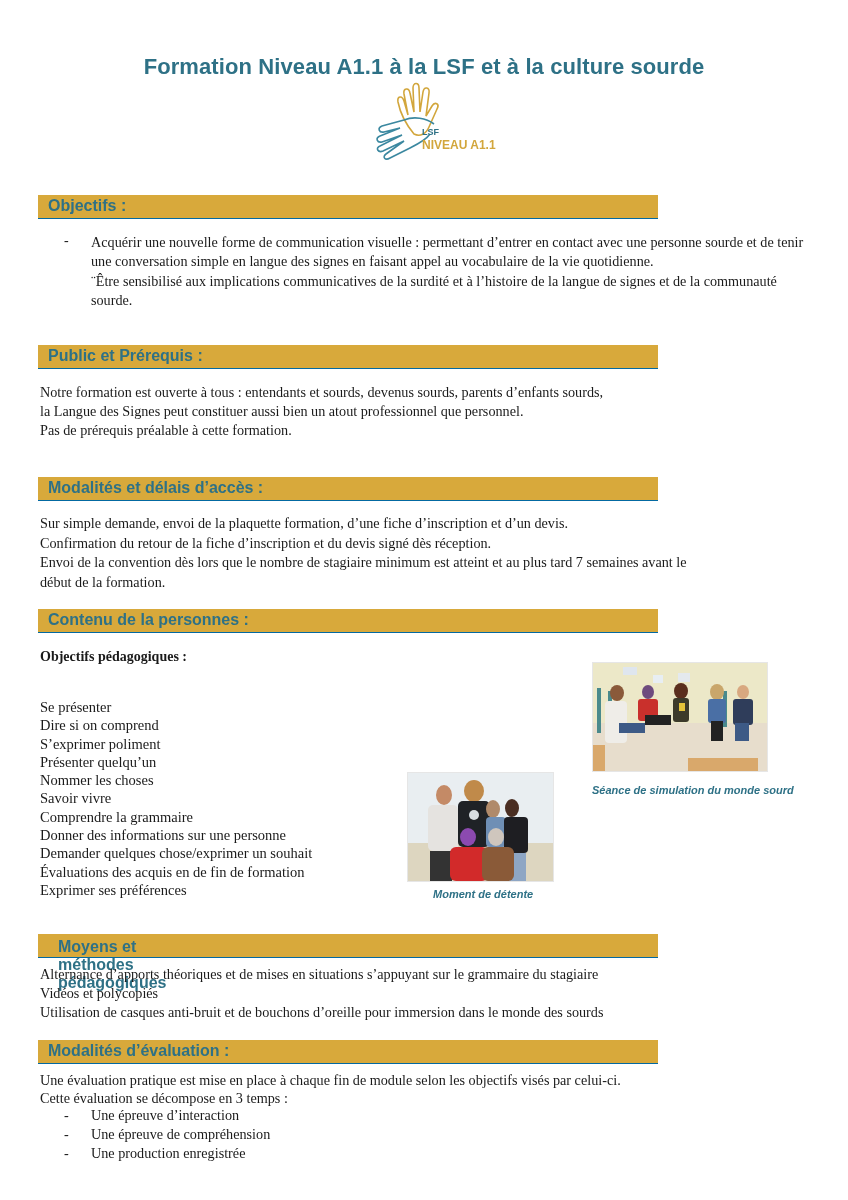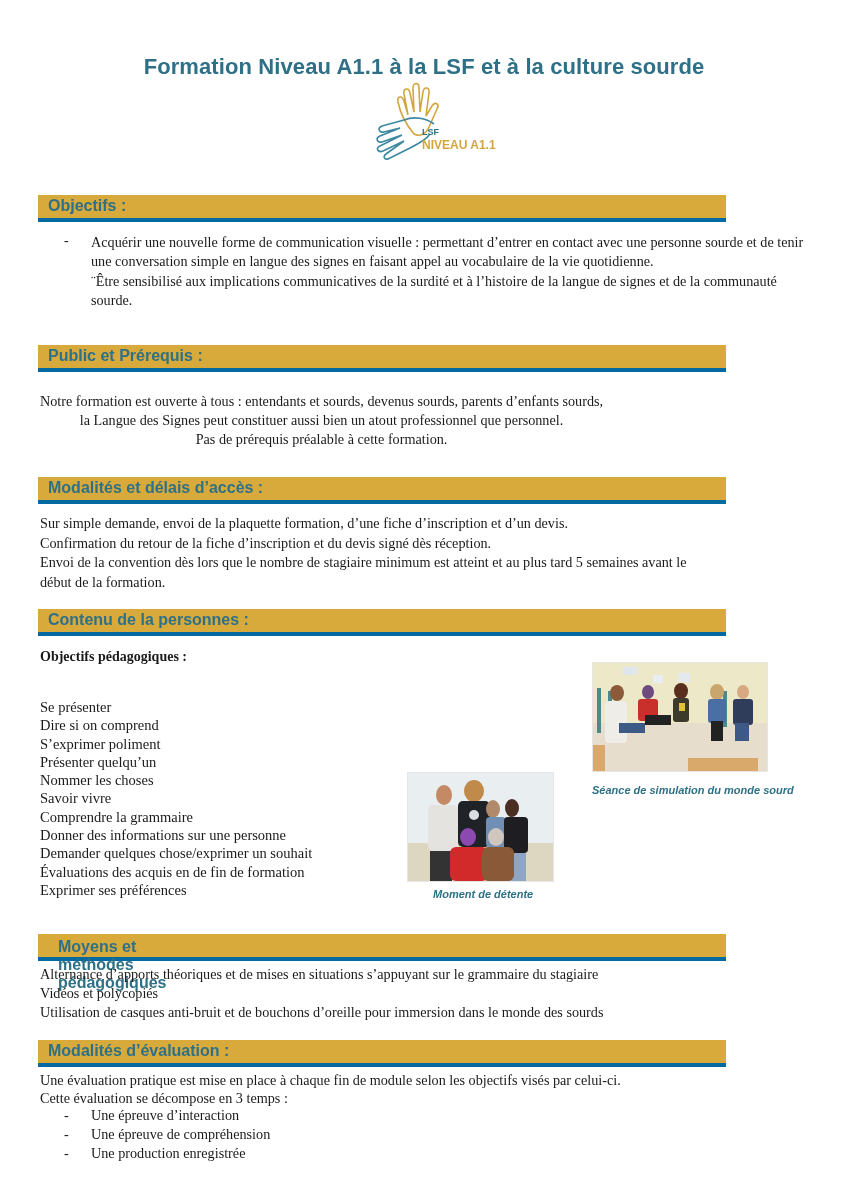--- a/index.html
+++ b/index.html
@@ -6,22 +6,22 @@
   body { width: 848px; height: 1200px; position: relative; overflow: hidden;
          font-family: "Liberation Serif", "DejaVu Serif", serif; color: #1a1a1a; }
   .title { position: absolute; left: 0; top: 54px; width: 848px; text-align: center;
            font-family: "Liberation Sans", "DejaVu Sans", sans-serif; font-weight: bold;
            font-size: 22px; color: #2e7186; letter-spacing: 0.1px; }
   .logo { position: absolute; left: 374px; top: 82px; width: 120px; height: 82px; }
   .logo-lsf { position: absolute; left: 48px; top: 45px; font-family: "Liberation Sans", sans-serif;
               font-size: 9px; color: #2e7186; font-weight: bold; }
   .logo-niveau { position: absolute; left: 48px; top: 56px; font-family: "Liberation Sans", sans-serif;
                  font-size: 12px; color: #d2a63c; font-weight: bold; white-space: nowrap; }
-  .bar { position: absolute; left: 38px; width: 688px; height: 23px; background: #d8a93b;
-         border-bottom: 4px solid #0369a1; }
+  .bar { position: absolute; left: 38px; width: 620px; height: 23px; background: #d8a93b;
+         border-bottom: 1px solid #0369a1; }
   .bar span { position: absolute; left: 10px; top: 2px; font-family: "Liberation Sans", "DejaVu Sans", sans-serif;
               font-weight: bold; font-size: 16px; color: #2e7186; }
   .bar span .light { font-weight: normal; }
   .text { position: absolute; left: 40px; font-size: 14.2px; line-height: 19px; white-space: nowrap; }
   .bullet-dash { position: absolute; left: 64px; font-size: 14px; }
   .obj-block { position: absolute; left: 91px; top: 233px; font-size: 14.2px; line-height: 19.3px; width: 725px; }
   .ped-title { position: absolute; left: 40px; top: 649px; font-weight: bold; font-size: 14px; }
   .ped-list { position: absolute; left: 40px; top: 698px; font-size: 14.5px; line-height: 18.3px; }
   .photo { position: absolute; overflow: hidden; border: 1px solid #e6e6e6; }
   .caption { position: absolute; font-family: "Liberation Sans", "DejaVu Sans", sans-serif;
@@ -52,33 +52,33 @@
 </div>
 <div class="bullet-dash" style="top:233px;">-</div>
 <div class="obj-block">
   <div>Acquérir une nouvelle forme de communication visuelle : permettant d’entrer en contact avec une personne sourde et de tenir une conversation simple en langue des signes en faisant appel au vocabulaire de la vie quotidienne.</div>
   <div>¨Être sensibilisé aux implications communicatives de la surdité et à l’histoire de la langue de signes et de la communauté sourde.</div>
 </div>
 
 <div class="bar" style="top:345px;">
   <span>Public et Prérequis :</span>
 </div>
-<div class="text" style="top:392px;text-align:center;">
+<div class="text" style="top:383px;">
   <div>Notre formation est ouverte à tous : entendants et sourds, devenus sourds, parents d’enfants sourds,</div>
   <div>la Langue des Signes peut constituer aussi bien un atout professionnel que personnel.</div>
   <div>Pas de prérequis préalable à cette formation.</div>
 </div>
 
 <div class="bar" style="top:477px;">
   <span>Modalités et délais d’accès :</span>
 </div>
 <div class="text" style="top:514px; line-height:19.5px;">
   <div>Sur simple demande, envoi de la plaquette formation, d’une fiche d’inscription et d’un devis.</div>
   <div>Confirmation du retour de la fiche d’inscription et du devis signé dès réception.</div>
-  <div>Envoi de la convention dès lors que le nombre de stagiaire minimum est atteint et au plus tard 5 semaines avant le</div>
+  <div>Envoi de la convention dès lors que le nombre de stagiaire minimum est atteint et au plus tard 7 semaines avant le</div>
   <div>début de la formation.</div>
 </div>
 
 <div class="bar" style="top:609px;">
   <span>Contenu de la personnes :</span>
 </div>
 <div class="ped-title">Objectifs pédagogiques :</div>
 <div class="ped-list">
   <div>Se présenter</div>
   <div>Dire si on comprend</div>

